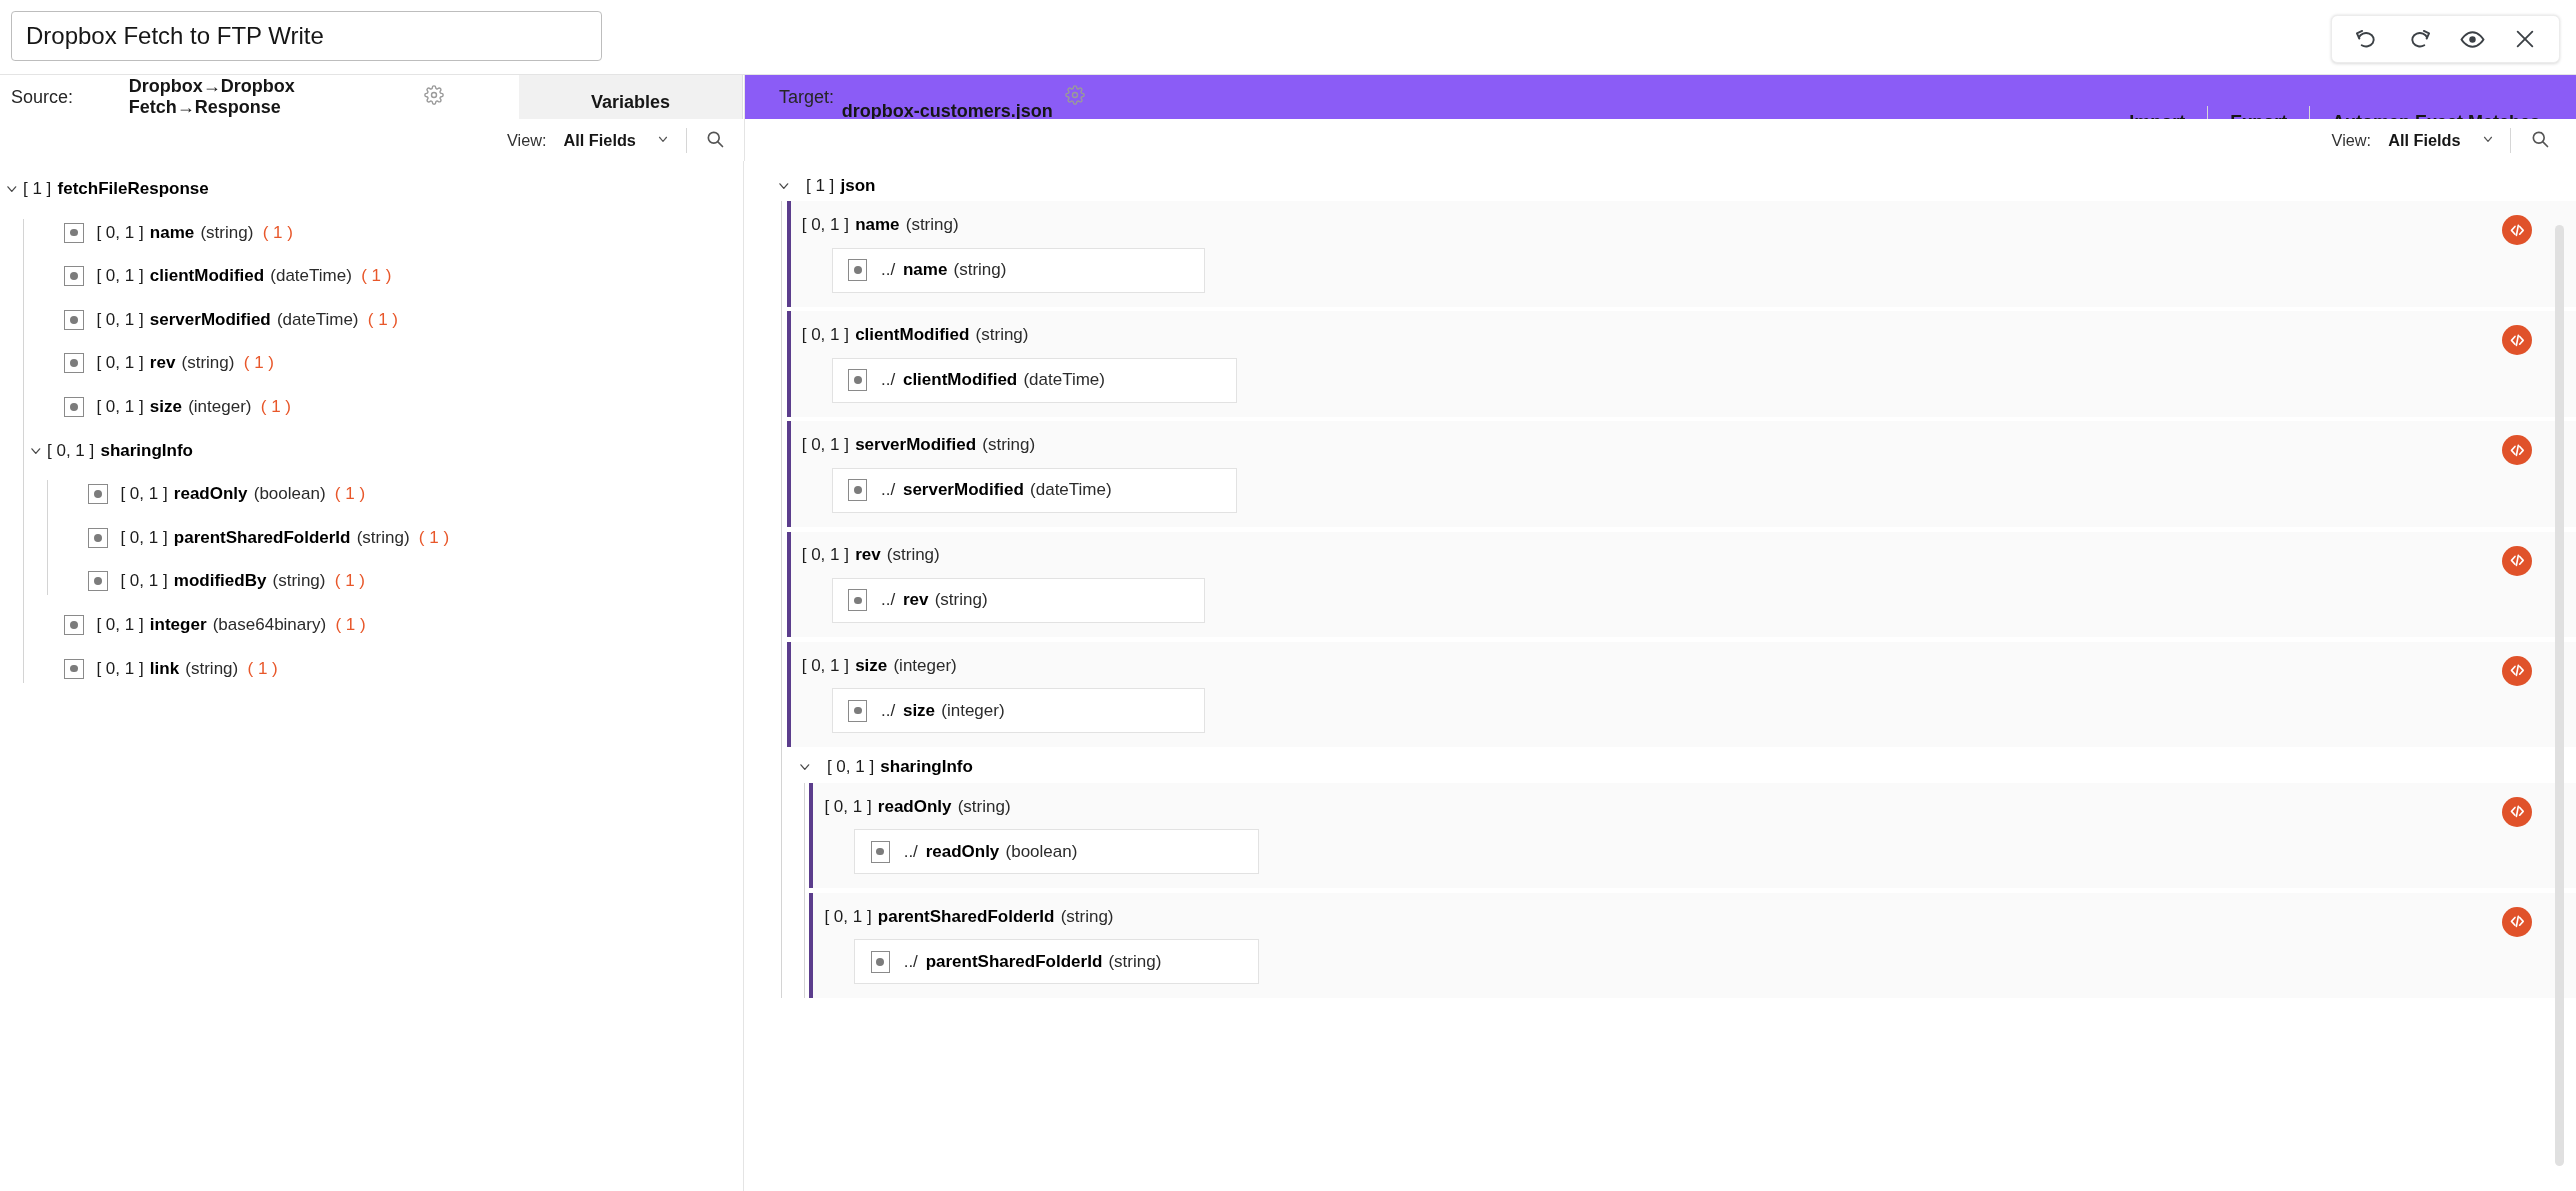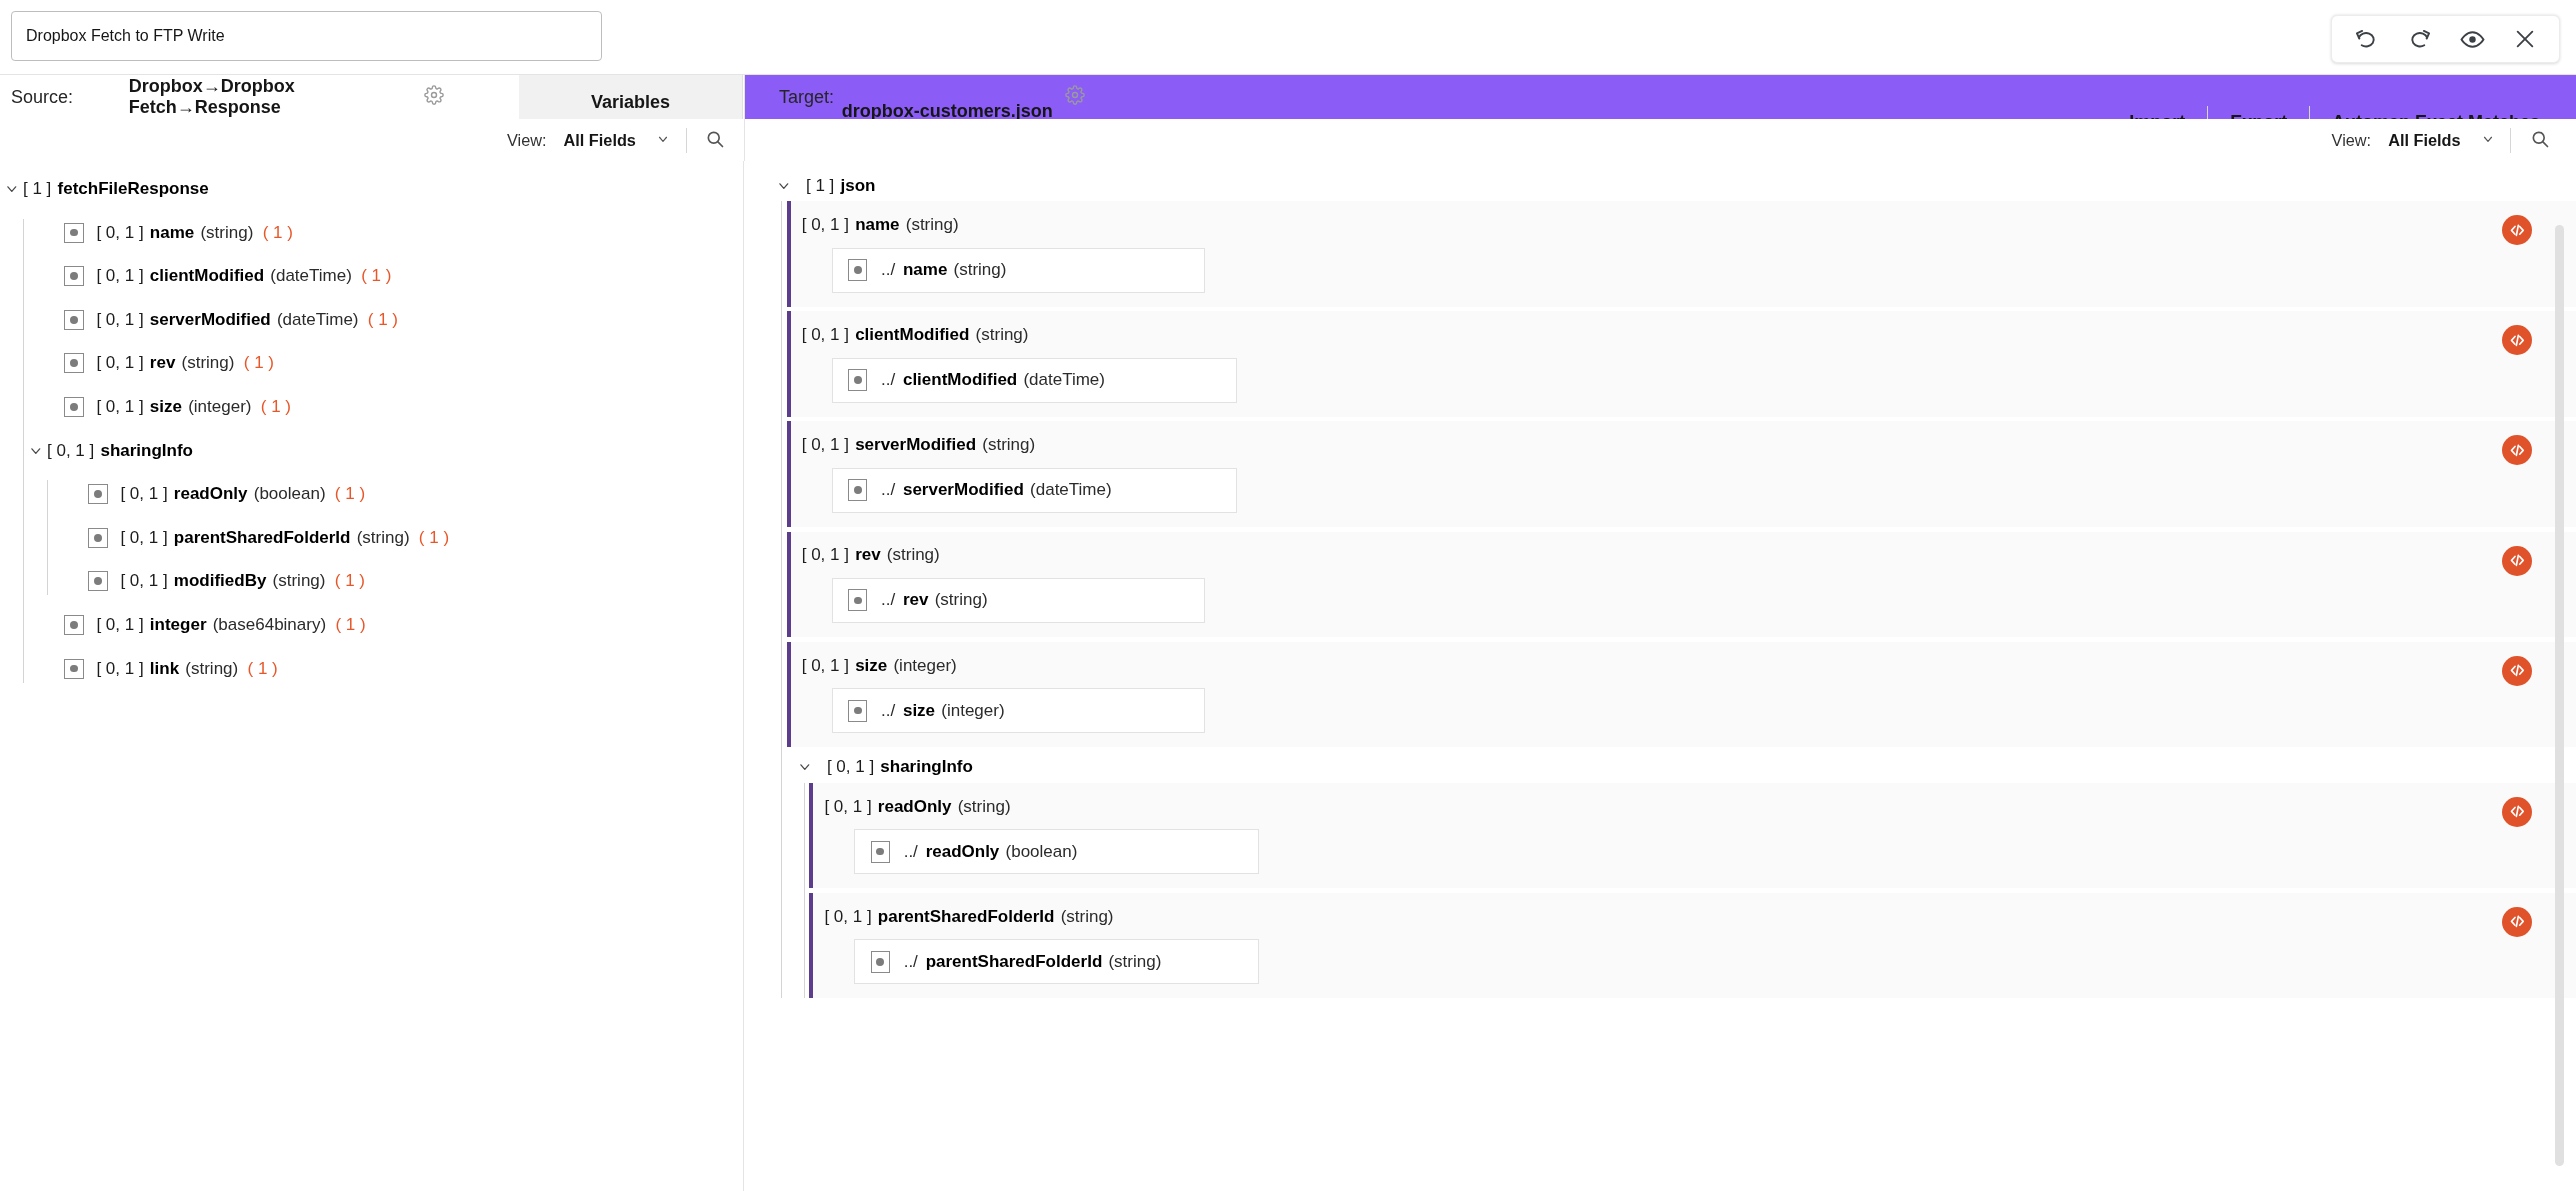--- a/index.html
+++ b/index.html
@@ -21,21 +21,21 @@
     border-bottom: 0.8px solid #e4e4e4;
   }
   .title-input {
     position: absolute;
     left: 11px; top: 11px;
     width: 591px; height: 50px;
     border: 0.8px solid #bdbdbd;
     border-radius: 3.9px;
     background: #fff;
     font-family: "Liberation Sans", sans-serif;
-    font-size: 16px;
+    font-size: 24px;
     color: #161616;
     padding: 0 14px;
     outline: none;
   }
   .toolbar {
     position: absolute;
     right: 15.6px; top: 15px;
     height: 48px;
     display: flex;
     align-items: center;

